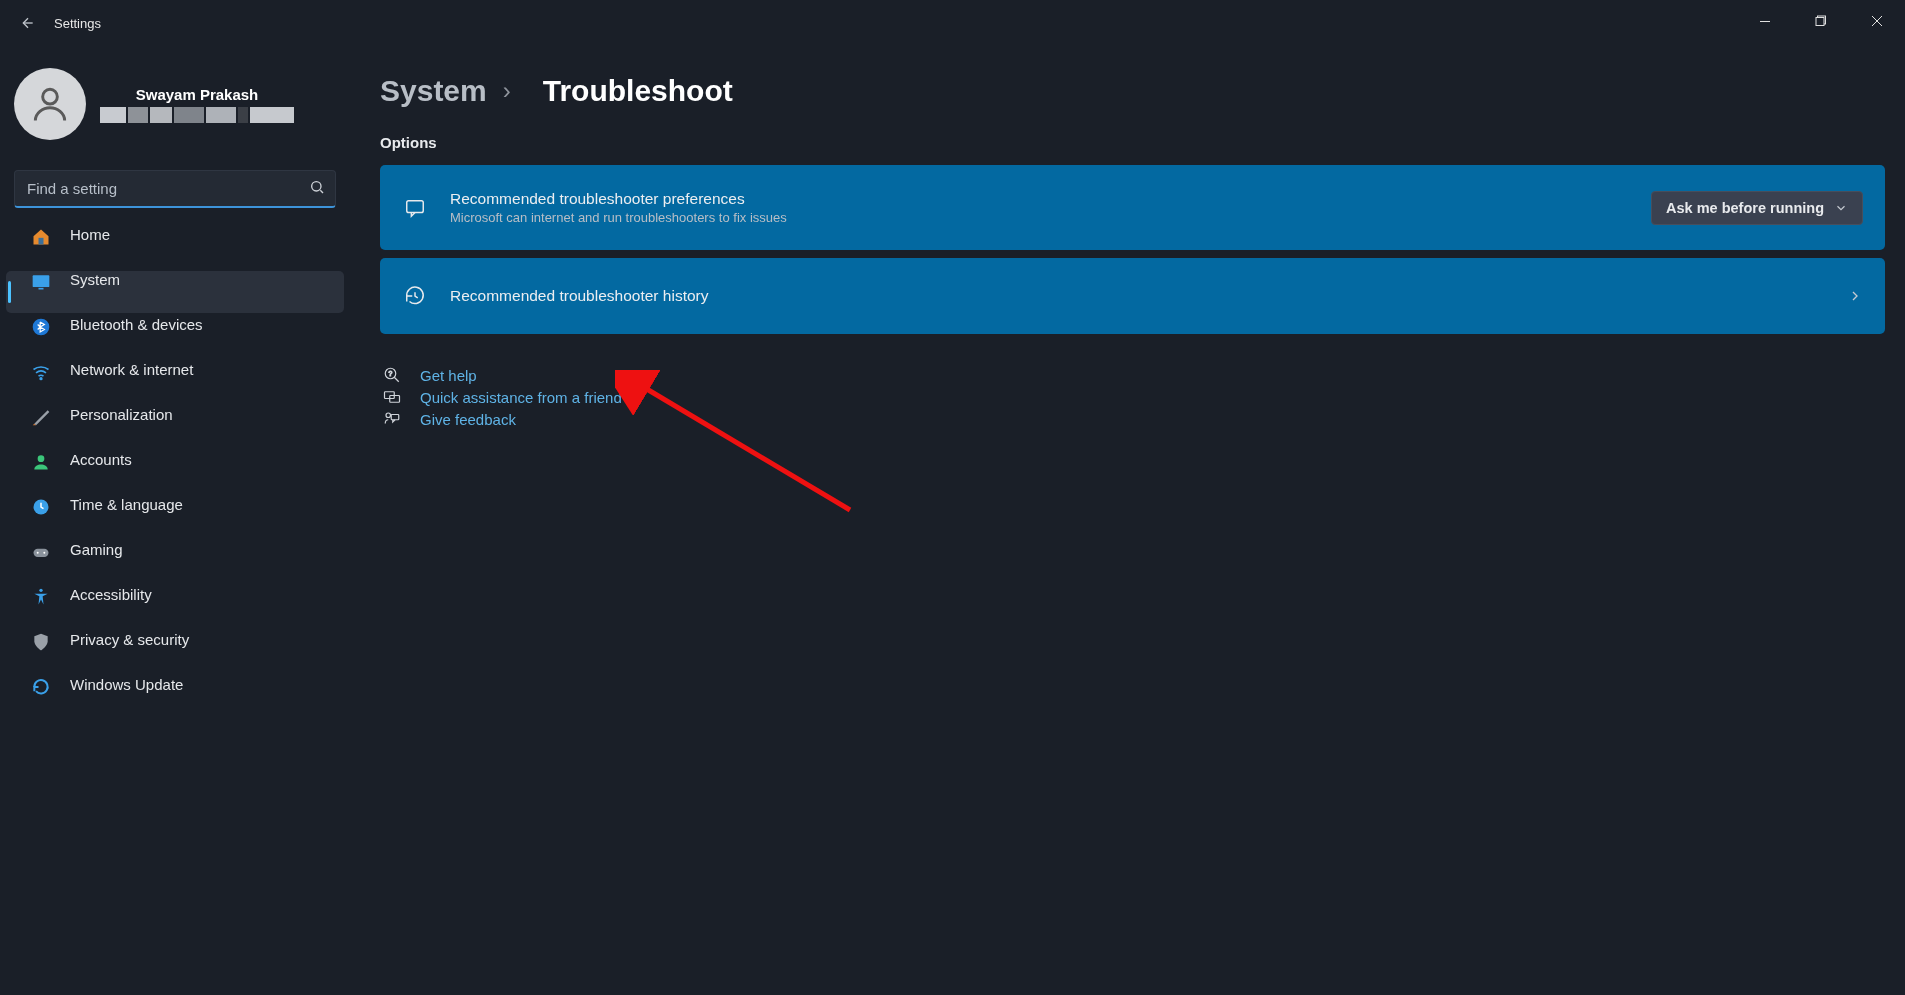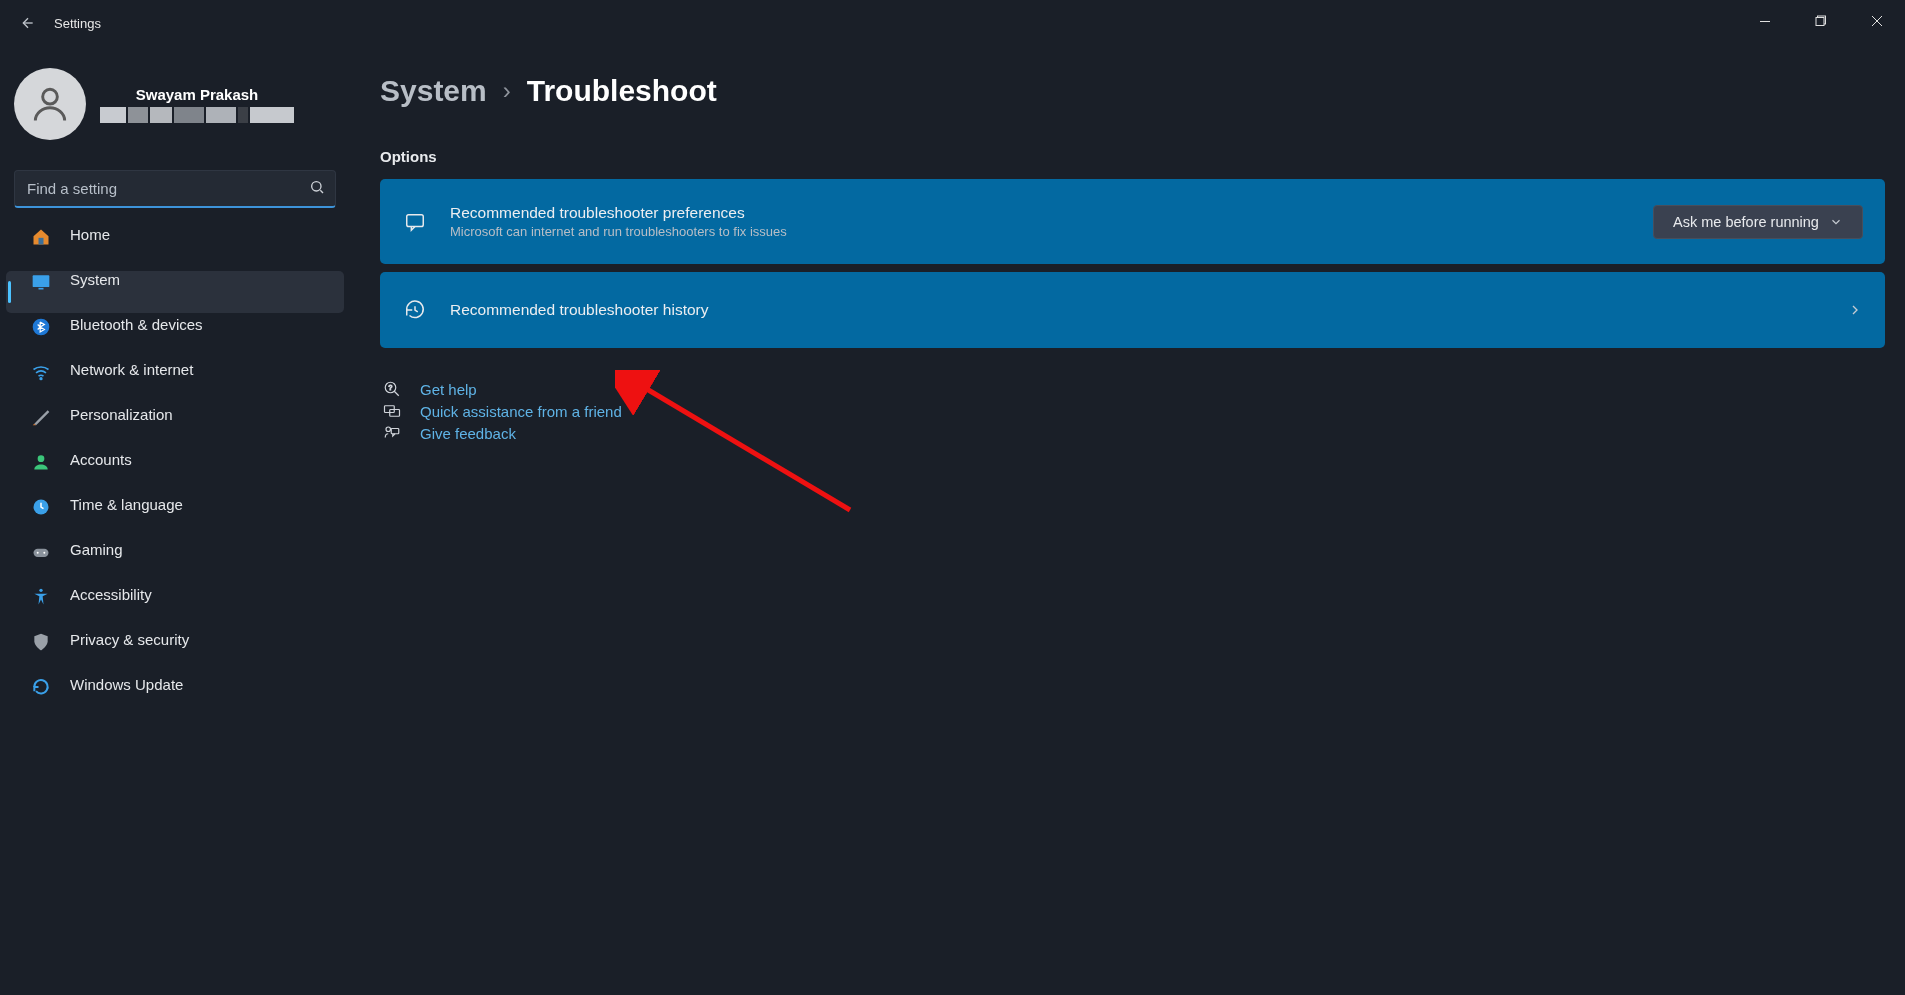--- a/index.html
+++ b/index.html
@@ -97,39 +97,39 @@
   .navitem.active::before{
     content:""; position:absolute; left:2px; top:10px; bottom:10px;
     width:3px; background:#4cc2ff; border-radius:3px;
   }
 
   
   .main { flex:1; padding: 28px 20px 0 30px; }
   .breadcrumb { display:flex;align-items:center; gap:16px; }
   .breadcrumb .crumb1 { font-size:30px; font-weight:600; color:#b8bec6; cursor:pointer; }
   .breadcrumb .sep { font-size:24px;color:#8f949c; }
-  .breadcrumb .crumb2 { font-size:30px; font-weight:600; color:#fff; }
-
-  .section-title { font-size:15px; font-weight:600; margin-top:40px; color:#e8eaed;}
+  .breadcrumb .crumb2 { font-size:30px; font-weight:600; color:#fff;margin-left:16px; }
+
+  .section-title { font-size:15px; font-weight:600; margin-top:26px; color:#e8eaed;}
 
   .cards { margin-top:14px; display:flex; flex-direction:column; gap:8px; }
   .card {
     background:#0369a1;
     border-radius:5px;
     padding: 25px 22px;
     display:flex;
     align-items:center;
     gap: 22px;
     cursor:pointer;
     min-height:68px;
   }
   .card .cicon{ width:26px;height:26px;display:flex;align-items:center;justify-content:center;color:#e8eaed;}
   .card .ctitle{ font-size:15.5px; color:#eceef1;}
   .card .csub{ font-size:13px; color:#b8bec6; margin-top:2px;}
-  .card .right{ margin-left:auto; display:flex;align-items:center;gap:10px;}
+  .card .right{ margin-left:auto; display:flex;align-items:center;gap:10px;font-weight:bold;}
   .chev { color:#c6cbd2; }
   .dropdown{
     background:#3a4150; border:1px solid #474e5c;
     border-radius:4px; padding:8px 14px;
     display:flex;align-items:center;gap:10px;
     font-size:14.5px;color:#e8eaed;
     cursor:pointer;
     min-width:210px;
     justify-content:center;
   }

